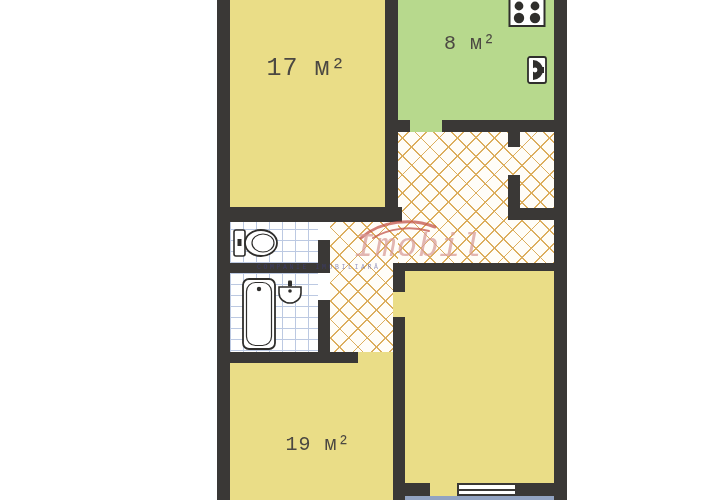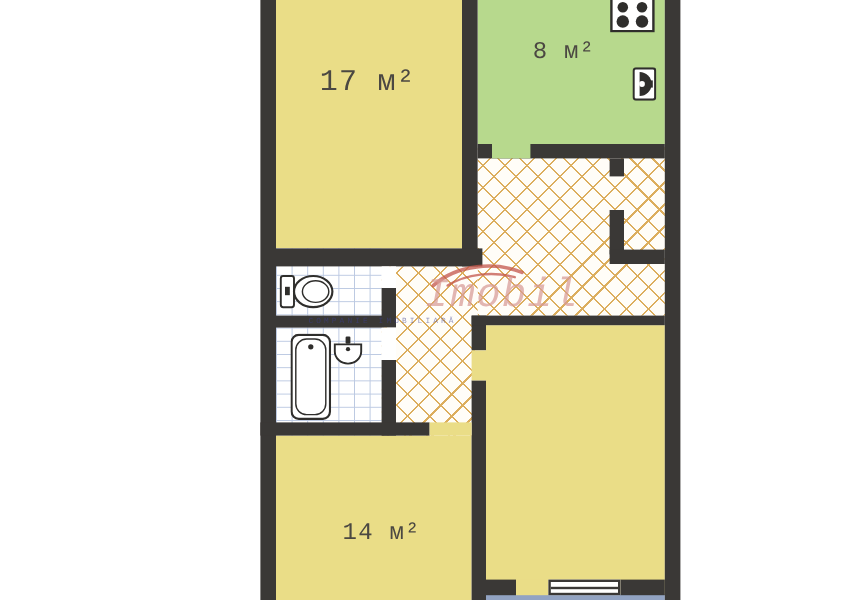--- a/index.html
+++ b/index.html
@@ -146,21 +146,21 @@
   </svg>
 
   <svg class="fixture" style="left:276px;top:280px;" width="28" height="28" viewBox="0 0 28 28">
     <rect class="darkfill" x="12" y="0.5" width="4" height="6" rx="1"></rect>
     <path class="stroke" d="M3,7 H25 V13 A11,10 0 0 1 3,13 Z" fill="#ffffff" stroke-width="1.6"></path>
     <circle class="darkfill" cx="14" cy="11" r="1.8"></circle>
   </svg>
 
   <span class="abs room-label" style="left:259px;top:54px;width:95px;font-size:25px;">17 м²</span>
   <span class="abs room-label" style="left:425px;top:32px;width:90px;">8 м²</span>
-  <span class="abs room-label" style="left:273px;top:433px;width:90px;">14 м²</span>
+  <span class="abs room-label" style="left:273px;top:433px;width:90px;">19 м²</span>
 
   <div class="watermark">
     <svg class="wm-swoosh" width="80" height="26" viewBox="0 0 80 26">
       <path d="M2,22 C22,4 54,2 76,11" fill="none" stroke="var(--swoosh-red)" stroke-width="3" stroke-linecap="round"></path>
       <path d="M14,22 C30,12 52,10 70,15" fill="none" stroke="var(--swoosh-red)" stroke-width="2" stroke-linecap="round"></path>
     </svg>
     <span class="wm-suffix">Imobil</span>
     <span class="wm-subtext">COMPANIE IMOBILIARĂ</span>
   </div>
 

